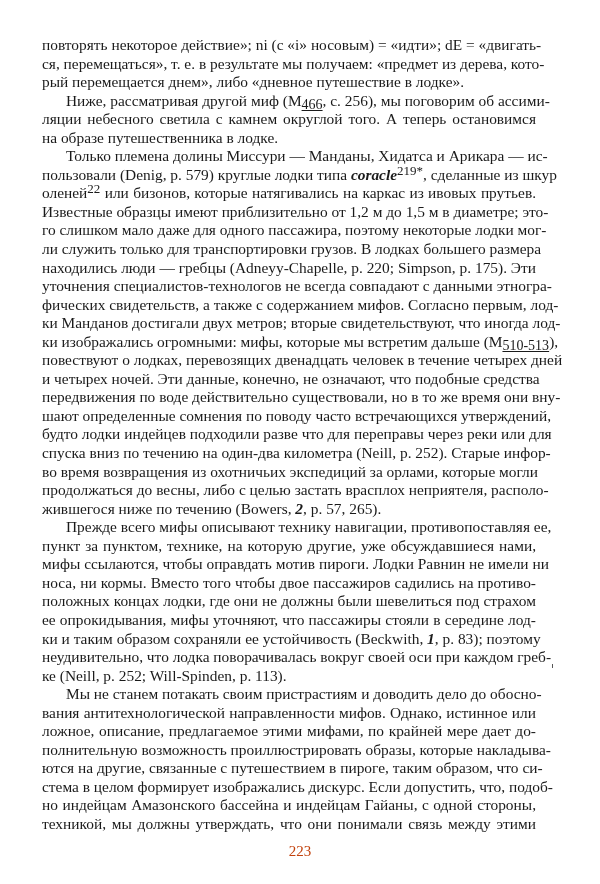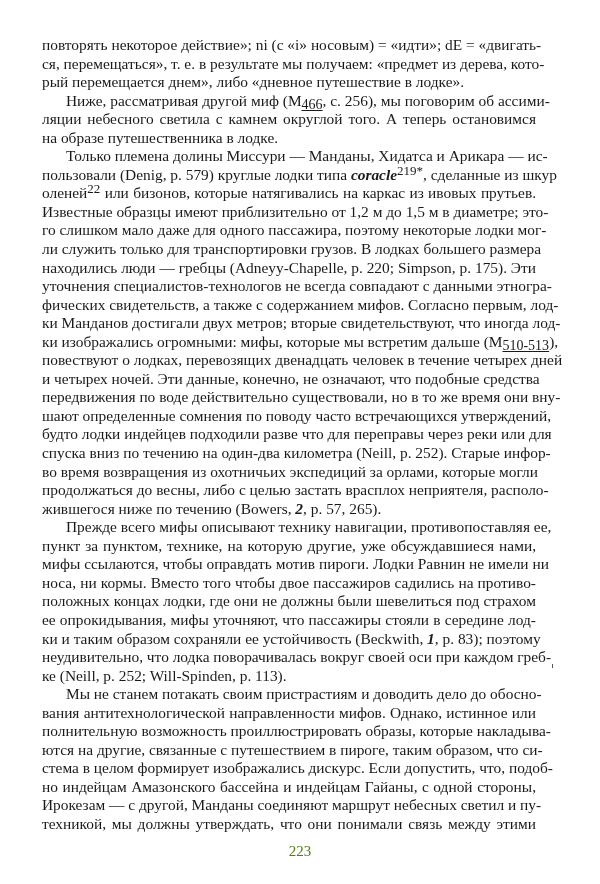--- a/index.html
+++ b/index.html
@@ -17,21 +17,21 @@
     display: block; white-space: nowrap; text-align-last: justify;
     text-align: justify; height: 18.55px;
   }
   .line.last { text-align-last: left; }
   .line.indent { padding-left: 24px; }
   sup { font-size: 13px; line-height: 0; vertical-align: 5px; }
   sub { font-size: 14px; line-height: 0; vertical-align: -3px; text-decoration: underline; }
   i { font-style: italic; font-weight: bold; }
   .page-number {
     position: absolute; top: 843px; left: 0; width: 600px; text-align: center;
-    font-family: "Liberation Serif", "DejaVu Serif", serif; font-size: 15px; color: #4d7c0f;
+    font-family: "Liberation Serif", "DejaVu Serif", serif; font-size: 15px; color: #c2410c;
   }
   .speck {
     position: absolute; left: 552px; top: 664px; width: 1px; height: 4px; background: #555;
   }
 </style>
 </head>
 <body>
 
 <div class="page" id="page-body">
     <div>
@@ -73,22 +73,22 @@
       <span class="line"><span>носа, ни кормы. Вместо того чтобы двое пассажиров садились на противо-</span></span>
       <span class="line"><span>положных концах лодки, где они не должны были шевелиться под страхом</span></span>
       <span class="line"><span>ее опрокидывания, мифы уточняют, что пассажиры стояли в середине лод-</span></span>
       <span class="line"><span>ки и таким образом сохраняли ее устойчивость (Beckwith, </span><i>1</i><span>, p. 83); поэтому</span></span>
       <span class="line"><span>неудивительно, что лодка поворачивалась вокруг своей оси при каждом греб-</span></span>
       <span class="line last"><span>ке (Neill, p. 252; Will-Spinden, p. 113).</span></span>
     </div>
     <div>
       <span class="line indent"><span>Мы не станем потакать своим пристрастиям и доводить дело до обосно-</span></span>
       <span class="line"><span>вания антитехнологической направленности мифов. Однако, истинное или</span></span>
+      <span class="line"><span>ложное, описание, предлагаемое этими мифами, по крайней мере дает до-</span></span>
       <span class="line"><span>полнительную возможность проиллюстрировать образы, которые накладыва-</span></span>
       <span class="line"><span>ются на другие, связанные с путешествием в пироге, таким образом, что си-</span></span>
       <span class="line"><span>стема в целом формирует изображались дискурс. Если допустить, что, подоб-</span></span>
       <span class="line"><span>но индейцам Амазонского бассейна и индейцам Гайаны, с одной стороны,</span></span>
-      <span class="line"><span>Ирокезам — с другой, Манданы соединяют маршрут небесных светил и пу-</span></span>
       <span class="line"><span>техникой, мы должны утверждать, что они понимали связь между этими</span></span>
     </div>
   </div>
 <div class="speck"></div>
 <div class="page-number">223</div>
 
 </body></html>

